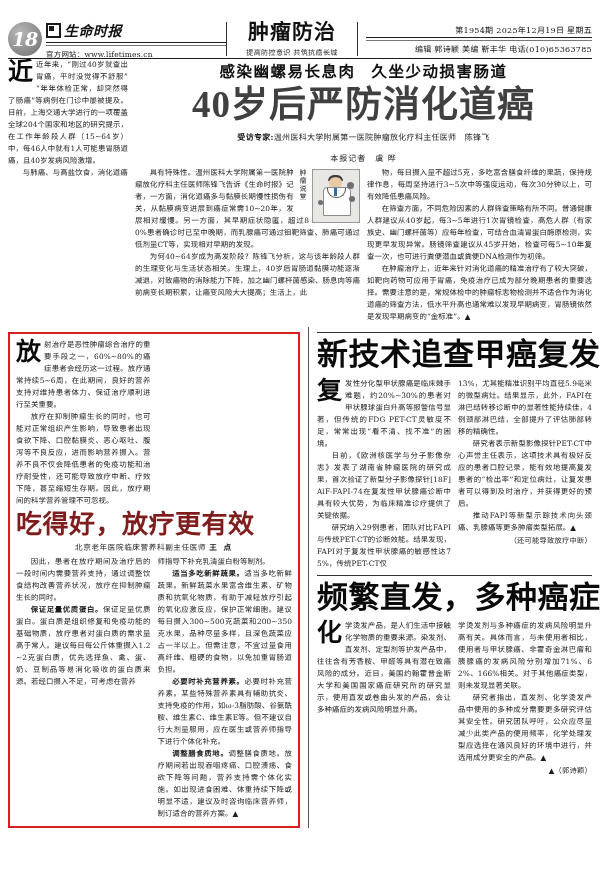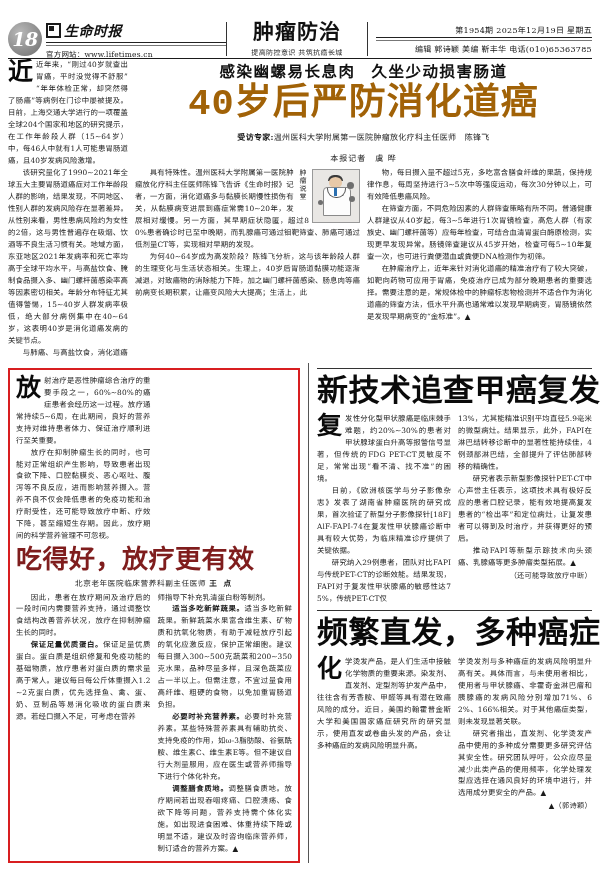--- a/index.html
+++ b/index.html
@@ -93,21 +93,21 @@
     margin: 2px 0 2px 0;
   }
   .website {
     font-size: 7.5px;
     letter-spacing: 0.2px;
     color: #1a1a1a;
     white-space: nowrap;
     font-family: "DejaVu Serif", "Liberation Serif", serif;
   }
   .mh-mid {
-    width: 142px;
+    width: 132px;
     text-align: center;
     border-left: 1.2px solid #333;
     border-right: 1.2px solid #333;
     padding: 0 6px;
     display: flex; flex-direction: column;
     align-items: center; justify-content: center;
     box-sizing: border-box;
   }
   .section-title {
     font-family: "DejaVu Serif", "Liberation Serif", serif;
@@ -162,26 +162,26 @@
     font-family: "DejaVu Serif", "Liberation Serif", serif;
     font-weight: bold;
     font-size: 15.5px;
     letter-spacing: 1.5px;
     color: #111;
     margin-bottom: 3px;
   }
   .kicker span { margin: 0 8px; }
   .headline-main {
     text-align: center;
-    font-family: Liberation Mono, monospace;
+    font-family: Liberation Serif, serif;
     font-weight: bold;
     font-size: 37px;
     letter-spacing: 1px;
     line-height: 1.12;
-    color: #a16207;
+    color: #404040;
     margin: 2px 0 6px 0;
     white-space: nowrap;
   }
   .byline {
     text-align: center;
     font-size: 8px;
     font-family: "DejaVu Serif", "Liberation Serif", serif;
     color: #1a1a1a;
     letter-spacing: 0.3px;
     margin-bottom: 10px;
@@ -390,21 +390,20 @@
   </div>
   <div class="masthead-bottom-rule"></div>
 
   <div class="content">
 
     <div class="topzone">
 
       <div class="c" style="width:120px;flex:0 0 120px;">
         <div class="bodytext dropcap-para">
           <p class="noind"><span class="dropcap">近</span><span>近年来，“刚过40岁就查出胃癌，平时没觉得不舒服”“年年体检正常，却突然得了肠癌”等病例在门诊中屡被提及。日前，上海交通大学进行的一项覆盖全球204个国家和地区的研究提示，在工作年龄段人群（15~64岁）中，每46人中就有1人可能患胃肠道癌，且40岁发病风险激增。</span></p>
-          <p>该研究量化了1990~2021年全球五大主要胃肠道癌症对工作年龄段人群的影响，结果发现，不同地区、性别人群的发病风险存在显著差异。从性别来看，男性患病风险约为女性的2倍，这与男性普遍存在吸烟、饮酒等不良生活习惯有关。地域方面，东亚地区2021年发病率和死亡率均高于全球平均水平，与高盐饮食、腌制食品摄入多、幽门螺杆菌感染率高等因素密切相关。年龄分布特征尤其值得警惕，15~40岁人群发病率极低，绝大部分病例集中在40~64岁，这表明40岁是消化道癌发病的关键节点。</p>
           <p>与肺癌、与高盐饮食，消化道癌</p>
         </div>
       </div>
 
       <div class="c" style="flex:1 1 auto;">
         <div class="kicker">
           <span>感染幽螺易长息肉</span><span>久坐少动损害肠道</span>
         </div>
         <div class="headline-main">40岁后严防消化道癌</div>
         <div class="byline">

